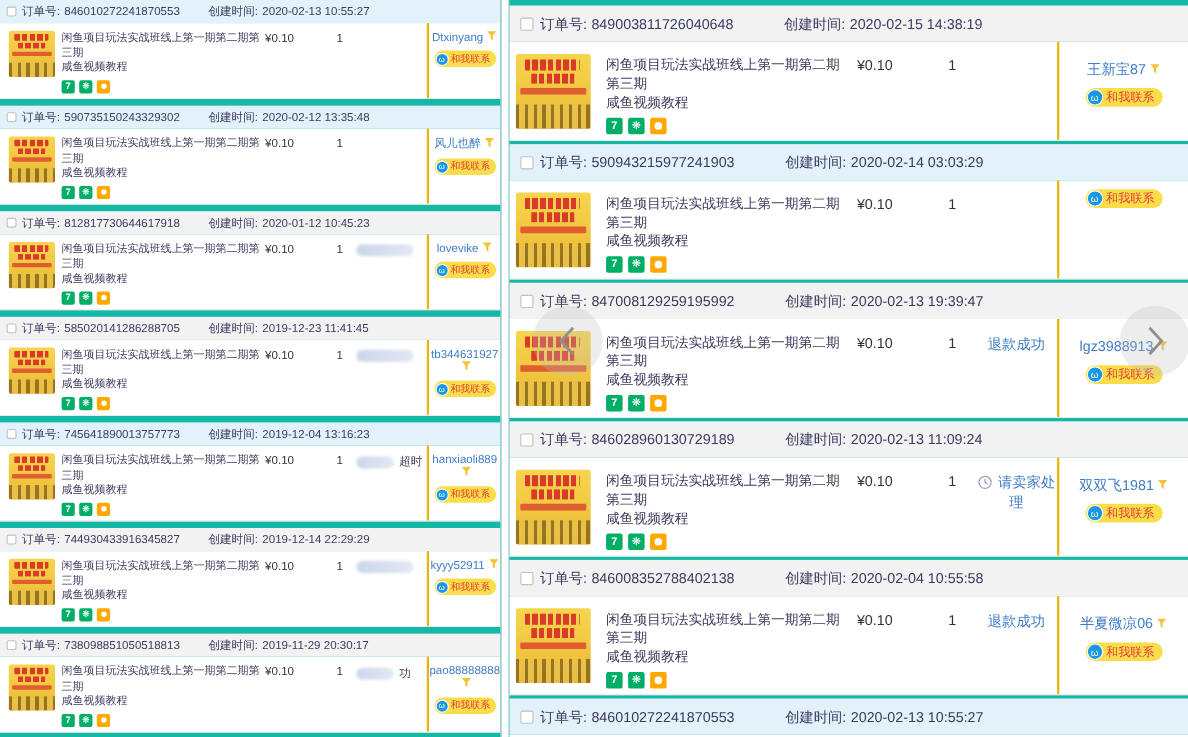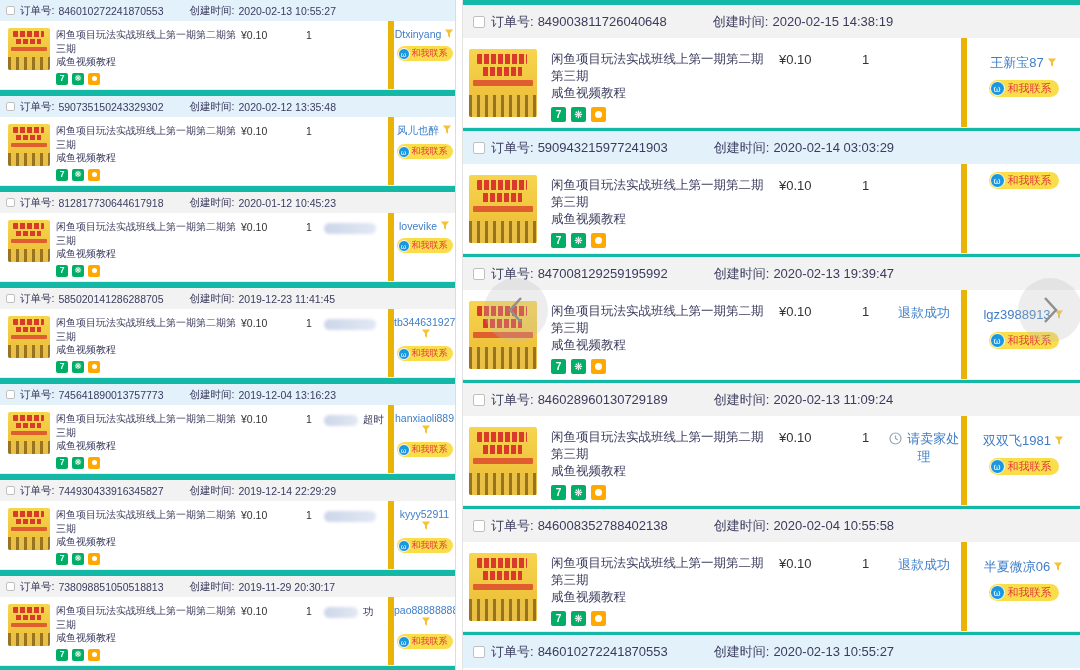--- a/index.html
+++ b/index.html
@@ -36,21 +36,21 @@
 
   .price, .qty { position:absolute; color:#333; }
   .status { position:absolute; color:var(--link-blue,#3f7ec7); }
   .status .blur, .status .clock, .status .st-text, .status .st-suffix { display:none; }
   .st-blur .blur { display:inline-block; background:linear-gradient(90deg,#ccd6ea,#e2e8f3); border-radius:6px; filter:blur(1.6px); vertical-align:middle; }
   .st-blur .st-suffix { display:inline; color:#3b3b5e; vertical-align:middle; margin-left:2px; }
   .st-text .st-text { display:inline; }
   .st-clock-text .st-text { display:inline; }
   .st-clock-text .clock { display:inline-block; vertical-align:-2px; margin-right:2px; }
 
-  .buyer-col { position:absolute; top:0; bottom:0; right:0; border-left:6px solid #eab308; text-align:center; }
+  .buyer-col { position:absolute; top:0; bottom:0; right:0; border-left:2px solid #eab308; text-align:center; }
   .buyer { color:var(--link-blue,#3f7ec7); }
   .buyer svg { vertical-align:-1px; margin-left:3px; }
   .contact { display:inline-flex; align-items:flex-end; background:var(--badge-bg,#fadd4b); border-radius:10px; color:var(--badge-text,#e03a3a); }
   .ww { display:inline-flex; align-items:center; justify-content:center; background:var(--wangwang-blue,#1a97e0); border:1px solid #fff; border-radius:50%; color:#fff; font-style:normal; }
 
   
   .panel-left .order { margin-bottom:6px; }
   .panel-left .order-header { height:21px; font-size:10.5px; padding-left:6px; }
   .panel-left .checkbox { width:9px; height:9px; margin-right:5px; }
   .panel-left .created { margin-left:26px; }

